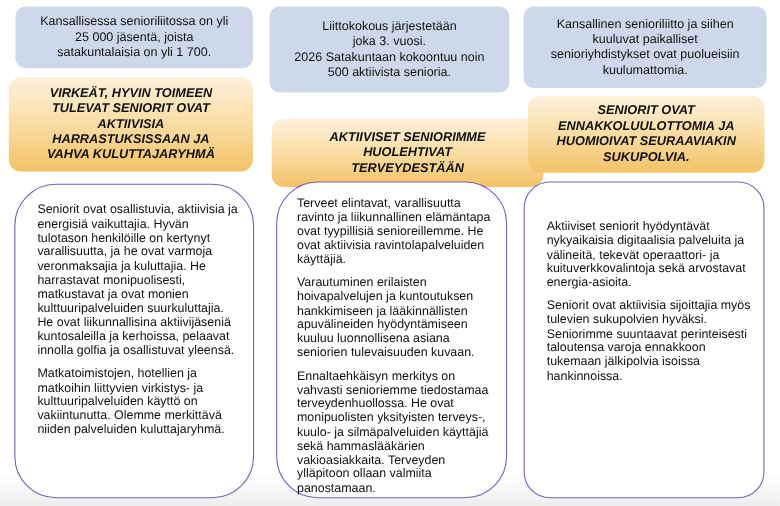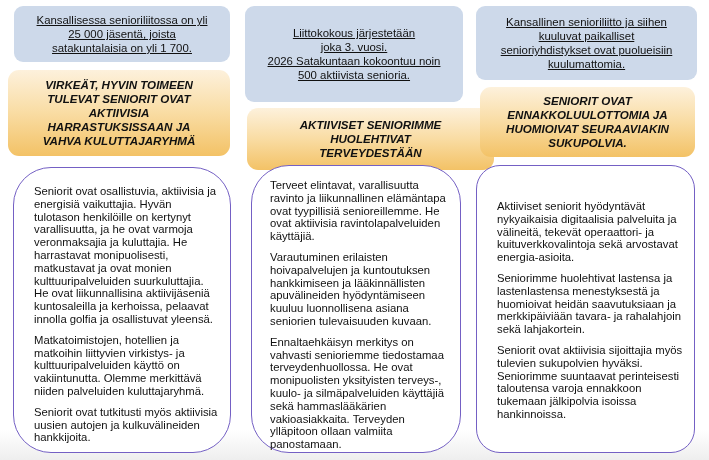--- a/index.html
+++ b/index.html
@@ -21,21 +21,21 @@
       border-radius: 9px;
       font-size: 11.4px;
       line-height: 14px;
       text-align: center;
       box-sizing: border-box;
       display: flex;
       align-items: center;
       justify-content: center;
       padding: 2px 6px;
     }
-    .info span { display: block; white-space: pre-line; text-decoration: underline; }
+    .info span { display: block; white-space: pre-line; }
     .headline {
       position: absolute;
       border-radius: 11px;
       background: linear-gradient(to bottom, #fdf1dc 0%, #f9dca3 50%, #f3c266 100%);
       font-size: 11.6px;
       line-height: 14px;
       font-weight: bold;
       text-align: center;
       box-sizing: border-box;
       display: flex;
@@ -84,26 +84,23 @@
 matkustavat ja ovat monien
 kulttuuripalveluiden suurkuluttajia.
 He ovat liikunnallisina aktiivijäseniä
 kuntosaleilla ja kerhoissa, pelaavat
 innolla golfia ja osallistuvat yleensä.</p>
   <p>Matkatoimistojen, hotellien ja
 matkoihin liittyvien virkistys- ja
 kulttuuripalveluiden käyttö on
 vakiintunutta. Olemme merkittävä
 niiden palveluiden kuluttajaryhmä.</p>
-  <p>Seniorit ovat tutkitusti myös aktiivisia
-uusien autojen ja kulkuvälineiden
-hankkijoita.</p>
 </div>
 
-<div class="info" style="left:245px; top:6px; width:218px; height:96px;">
+<div class="info" style="left:245px; top:6px; width:218px; height:78px;">
   <span>Liittokokous järjestetään
 joka 3. vuosi.
 2026 Satakuntaan kokoontuu noin
 500 aktiivista senioria.</span>
 </div>
 <div class="headline" style="left:247px; top:108px; width:247px; height:62px;">
   <span>AKTIIVISET SENIORIMME
 HUOLEHTIVAT
 TERVEYDESTÄÄN</span>
 </div>
@@ -141,24 +138,19 @@
 ENNAKKOLUULOTTOMIA JA
 HUOMIOIVAT SEURAAVIAKIN
 SUKUPOLVIA.</span>
 </div>
 <div class="card" style="left:476px; top:165px; width:219px; height:288px; padding:34px 6px 1px 20px;border-radius:24px;">
   <p>Aktiiviset seniorit hyödyntävät
 nykyaikaisia digitaalisia palveluita ja
 välineitä, tekevät operaattori- ja
 kuituverkkovalintoja sekä arvostavat
 energia-asioita.</p>
-  <p>Seniorimme huolehtivat lastensa ja
-lastenlastensa menestyksestä ja
-huomioivat heidän saavutuksiaan ja
-merkkipäiviään tavara- ja rahalahjoin
-sekä lahjakortein.</p>
   <p>Seniorit ovat aktiivisia sijoittajia myös
 tulevien sukupolvien hyväksi.
 Seniorimme suuntaavat perinteisesti
 taloutensa varoja ennakkoon
 tukemaan jälkipolvia isoissa
 hankinnoissa.</p>
 </div>
 
 </body></html>

